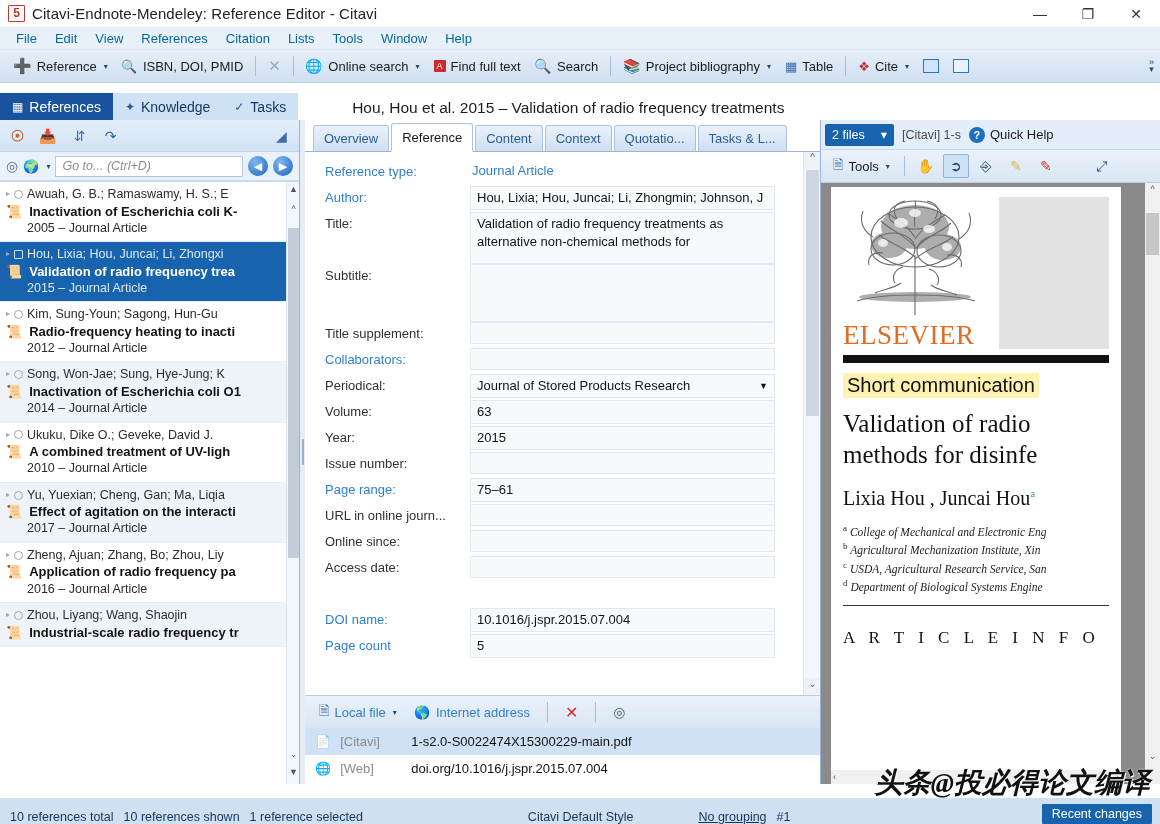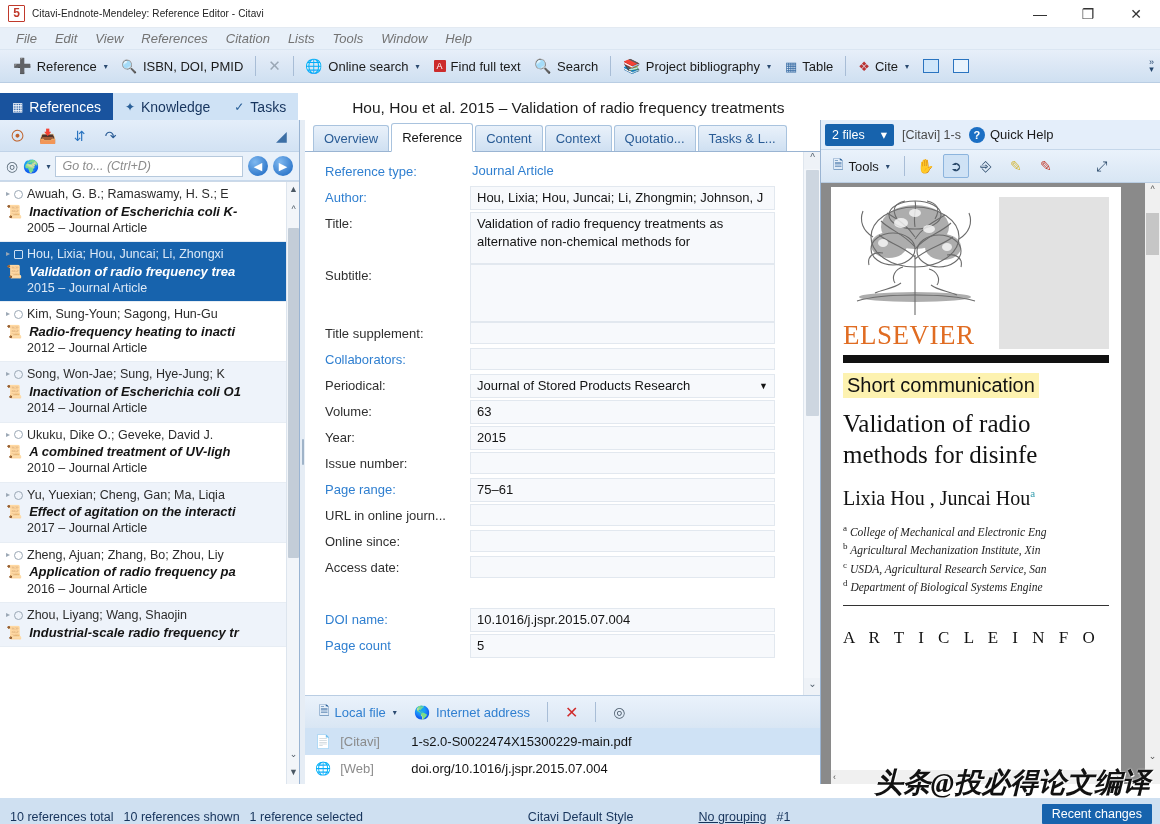--- a/index.html
+++ b/index.html
@@ -19,32 +19,32 @@
     display: flex; align-items: center;
     border-bottom: 1px solid #e3eaf2;
     position: relative;
   }
   .app-logo {
     width: 17px; height: 17px; margin-left: 8px; margin-right: 7px;
     border: 1.5px solid #c0392b; color: #c0392b;
     font-size: 12px; font-weight: bold; line-height: 14px; text-align: center;
     border-radius: 1px;
   }
-  .title-text { font-size: 10px; color: #222; letter-spacing: .1px; }
+  .title-text { font-size: 15px; color: #222; letter-spacing: .1px; }
   .win-controls { position: absolute; right: 0; top: 0; height: 28px; display: flex; }
   .win-btn { width: 48px; height: 28px; display: flex; align-items: center; justify-content: center;
              font-size: 14px; color: #333; }
 
   
   .menubar {
     height: 22px; background: #e8f0f9;
     display: flex; align-items: center; padding-left: 7px; gap: 0px;
     border-bottom: 1px solid #dbe6f2;
   }
-  .menu-item { padding: 2px 9px; font-size: 13px; color: #737373; font-style: italic; }
+  .menu-item { padding: 2px 9px; font-size: 13px; color: #0369a1; }
 
   
   .toolbar {
     height: 33px;
     background: linear-gradient(to bottom, #e7eff9 0%, #dbe7f5 50%, #cfe0f1 100%);
     display: flex; align-items: center; padding-left: 6px;
     border-bottom: 1px solid #b9cde3;
     position: relative;
   }
   .tb-item { display: flex; align-items: center; gap: 5px; padding: 2px 7px; height: 27px; font-size: 13px; color: #14315c; }
@@ -91,21 +91,21 @@
   .refitem.selected { background: #1763ad; color: #fff; }
   .ref-line1 { display: flex; align-items: center; gap: 4px; font-size: 12.5px; color: #2b2b2b;
                white-space: nowrap; overflow: hidden; }
   .refitem.selected .ref-line1 { color: #dce9f7; }
   .ref-arrow { font-size: 8px; color: #9aa7b5; }
   .ref-check { width: 9px; height: 9px; border: 1px solid #9aa7b5; border-radius: 50%; display: inline-block; }
   .refitem.selected .ref-check { border-radius: 1px; border-color: #cfe0f2; }
   .ref-line2 { display: flex; align-items: center; gap: 7px; white-space: nowrap; overflow: hidden; }
   .ref-doc-ico { font-size: 13px; color: #4a5a6a; flex: none; }
   .refitem.selected .ref-doc-ico { color: #fff; }
-  .ref-title { font-weight: bold; font-size: 13px; color: #141414; font-style: italic; }
+  .ref-title { font-weight: bold; font-size: 13px; color: #141414; }
   .refitem.selected .ref-title { color: #fff; }
   .ref-line3 { font-size: 12.5px; color: #2b2b2b; padding-left: 21px; }
   .refitem.selected .ref-line3 { color: #dce9f7; }
   .lp-scroll { position: absolute; right: 0; top: 0; width: 13px; height: 100%; background: #f2f5f9; border-left: 1px solid #dde5ee; }
   .lp-scroll .thumb { position: absolute; top: 46px; left: 1px; width: 11px; height: 330px; background: #c3cdd8; border-radius: 1px; }
   .lp-scroll .arrow { position: absolute; left: 0; width: 13px; height: 15px; text-align: center; font-size: 9px; color: #4b5864; }
 
   .vsplit { width: 5px; background: #e6edf5; position: relative; }
   .vsplit::after { content: ""; position: absolute; left: 1.5px; top: 48%; width: 2px; height: 26px;
                    background: #9fb3c8; border-radius: 1px; }

